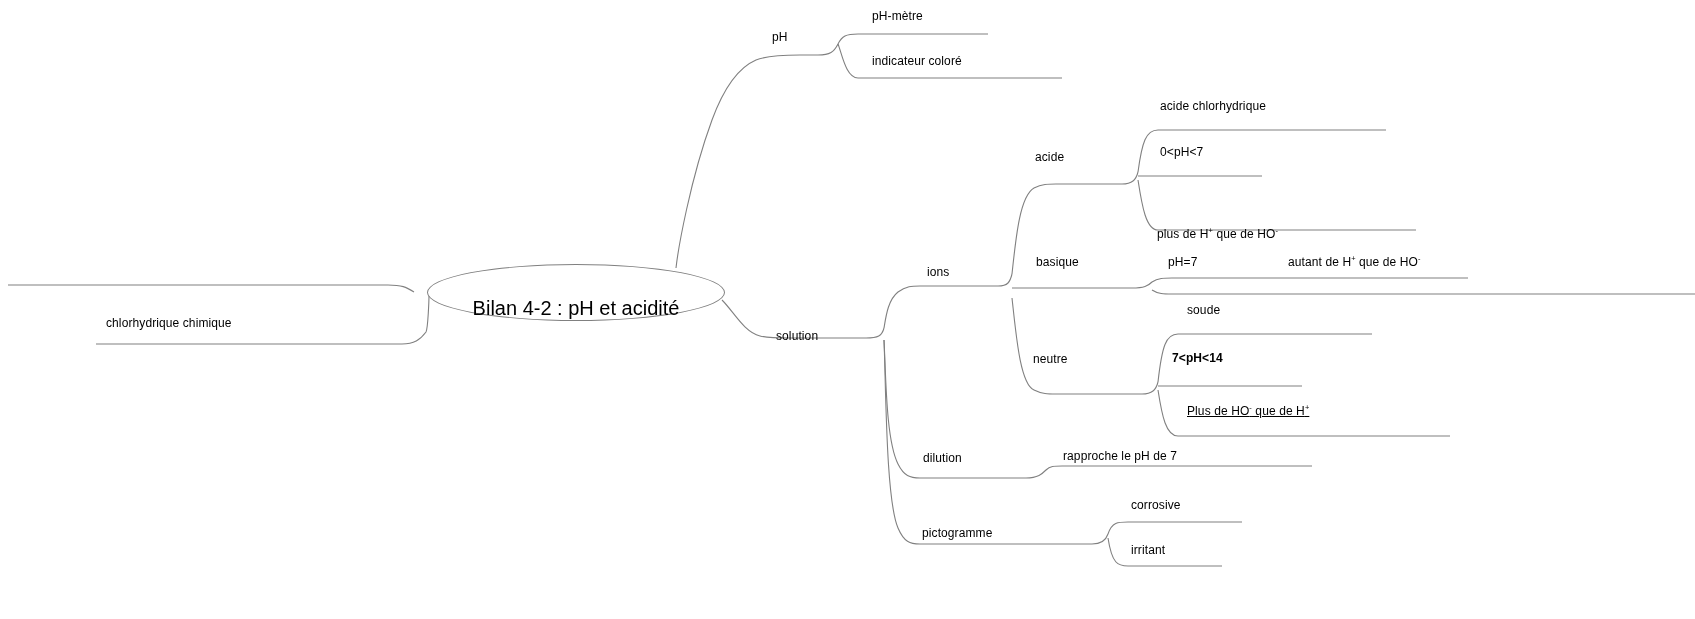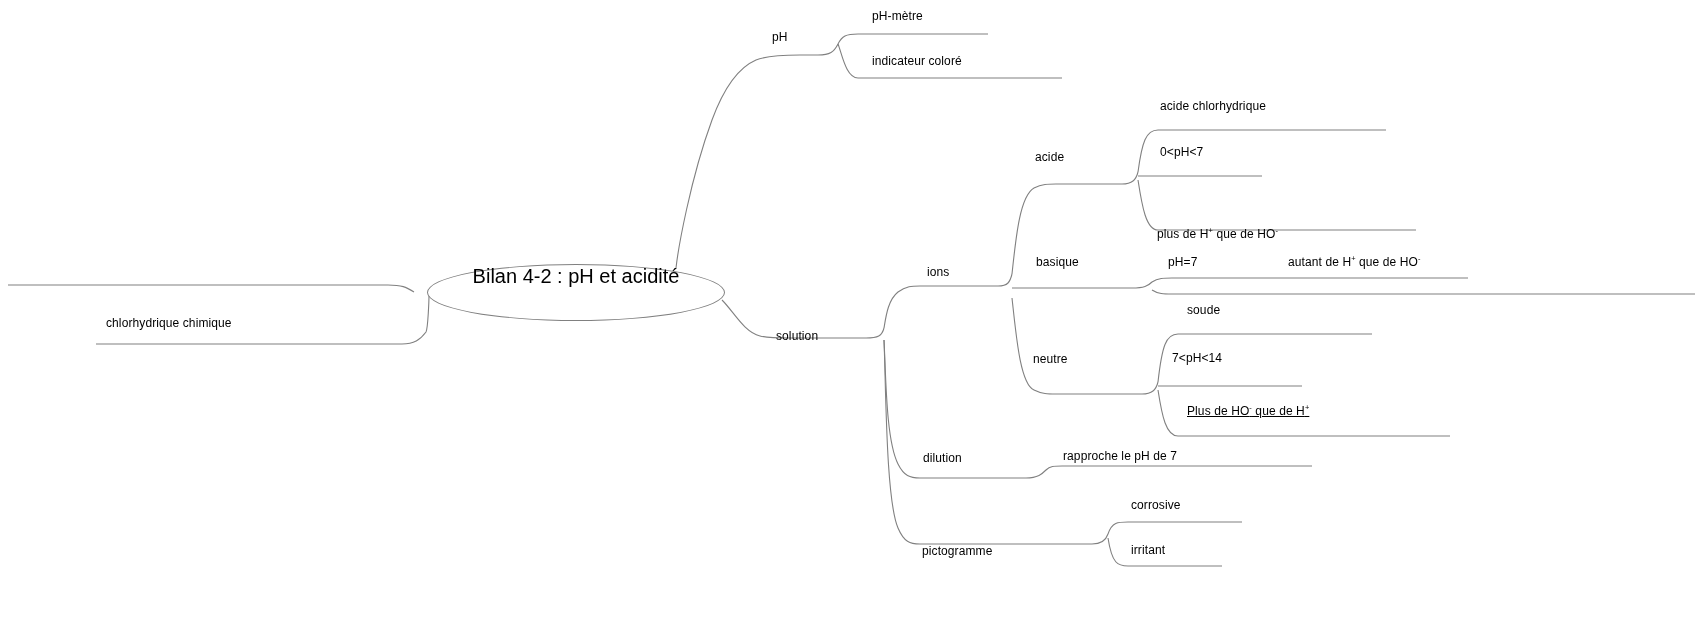--- a/index.html
+++ b/index.html
@@ -45,21 +45,21 @@
     position: absolute;
     left: 427px;
     top: 264px;
     width: 298px;
     height: 57px;
     border: 1px solid #808080;
     border-radius: 149px / 28.5px;
     background: #ffffff;
     box-sizing: border-box;
     display: flex;
-    align-items: flex-start;
+    align-items: flex-end;
     justify-content: center;
     font-family: "Liberation Sans", sans-serif;
     font-size: 20px;
     color: #000000;
     white-space: nowrap;
   }
 </style>
 </head>
 <body>
 
@@ -152,29 +152,29 @@
   <div class="node" style="left:1168px; top:256px;">pH=7</div>
 
   <div class="node" style="left:1288px; top:256px;">
     <span>autant de H<sup>+</sup> que de HO<sup>-</sup></span>
   </div>
 
   <div class="node" style="left:1033px; top:353px;">neutre</div>
 
   <div class="node" style="left:1187px; top:304px;">soude</div>
 
-  <div class="node" style="left:1172px; top:352px;">7&lt;pH&lt;14</div>
+  <div class="node" style="left:1172px; top:352px;font-weight:bold;">7&lt;pH&lt;14</div>
 
   <div class="node" style="left:1187px; top:405px;text-decoration:underline;">
     <span>Plus de HO<sup>-</sup> que de H<sup>+</sup></span>
   </div>
 
   <div class="node" style="left:923px; top:452px;">dilution</div>
 
   <div class="node" style="left:1063px; top:450px;">rapproche le pH de 7</div>
 
-  <div class="node" style="left:922px; top:545px;">pictogramme</div>
+  <div class="node" style="left:922px; top:527px;">pictogramme</div>
 
   <div class="node" style="left:1131px; top:499px;">corrosive</div>
 
   <div class="node" style="left:1131px; top:544px;">irritant</div>
 
 </div>
 
 </body></html>

